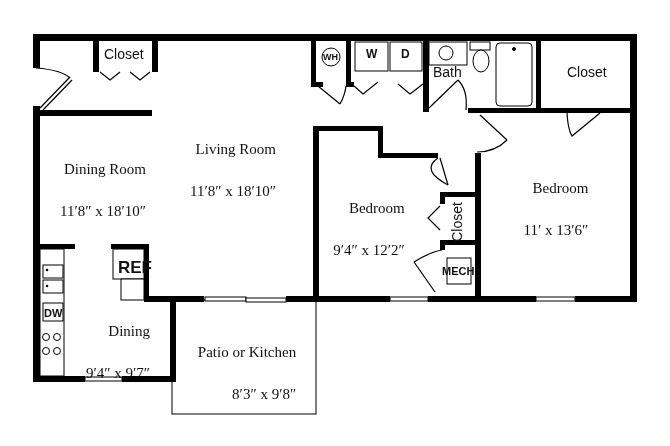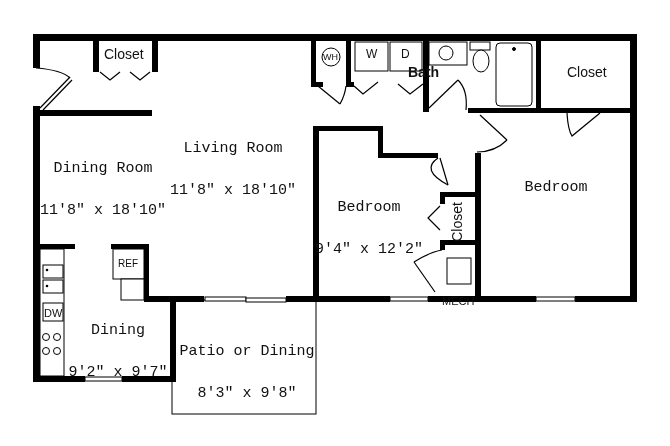--- a/index.html
+++ b/index.html
@@ -1,22 +1,22 @@
 <!DOCTYPE html>
 <html><head>
 <meta charset="utf-8">
 <style>
   html, body { margin: 0; padding: 0; background: #ffffff; }
   body { width: 670px; height: 446px; position: relative; overflow: hidden; }
   svg { position: absolute; left: 0; top: 0; }
-  .lbl { position: absolute; font-family: Liberation Mono, monospace; color: #111; text-align: center; line-height: 1.2; white-space: nowrap; transform: translateX(-50%); }
+  .lbl { position: absolute; font-family: Liberation Serif, serif; color: #111; text-align: right; line-height: 1.2; white-space: nowrap; transform: translateX(-50%); }
   .lbl .n { font-size: 15px; display: block; }
   .lbl .d { font-size: 15px; display: block; margin-top: 24px; }
   .sm { position: absolute; font-family: "Liberation Sans", sans-serif; color: #111; font-size: 14px; white-space: nowrap; }
-  .tiny { position: absolute; font-family: "Liberation Sans", sans-serif; font-weight: normal; color: #111; font-size: 10px; white-space: nowrap; }
+  .tiny { position: absolute; font-family: "Liberation Sans", sans-serif; font-weight: bold; color: #111; font-size: 10px; white-space: nowrap; }
   .vert { transform: rotate(-90deg); transform-origin: center center; }
 </style>
 </head>
 <body>
 
 <svg width="670" height="446" viewBox="0 0 670 446">
   <g fill="#000">
 
     <rect x="33" y="34" width="604" height="7"></rect>
 
@@ -143,36 +143,37 @@
 <div class="lbl" style="left:103px;top:160px;">
   <span class="n">Dining Room</span>
   <span class="d">11′8″ x 18′10″</span>
 </div>
 <div class="lbl" style="left:233px;top:140px;">
   <span class="n">Living Room</span>
   <span class="d">11′8″ x 18′10″</span>
 </div>
 <div class="lbl" style="left:118px;top:322px;">
   <span class="n">Dining</span>
-  <span class="d">9′2″ x 9′7″</span>
+  <span class="d">9′4″ x 9′7″</span>
 </div>
 <div class="lbl" style="left:247px;top:343px;">
-  <span class="n">Patio or Dining</span>
+  <span class="n">Patio or Kitchen</span>
   <span class="d">8′3″ x 9′8″</span>
 </div>
 <div class="lbl" style="left:369px;top:199px;">
   <span class="n">Bedroom</span>
   <span class="d">9′4″ x 12′2″</span>
 </div>
 <div class="lbl" style="left:556px;top:179px;">
   <span class="n">Bedroom</span>
+  <span class="d">11′ x 13′6″</span>
 </div>
 
 <span class="sm" style="left:104px;top:46px;">Closet</span>
 <span class="sm" style="left:567px;top:64px;">Closet</span>
 <span class="sm vert" style="left:437px;top:214px;">Closet</span>
-<span class="sm" style="left:408px;top:64px;font-weight:bold;">Bath</span>
+<span class="sm" style="left:433px;top:64px;">Bath</span>
 <span class="tiny" style="left:323px;top:52px;font-size:9px;">WH</span>
 <span class="tiny" style="left:366px;top:47px;font-size:12px;">W</span>
 <span class="tiny" style="left:401px;top:47px;font-size:12px;">D</span>
-<span class="tiny" style="left:118px;top:258px;font-size:10px;">REF</span>
+<span class="tiny" style="left:118px;top:258px;font-size:17px;">REF</span>
 <span class="tiny" style="left:44px;top:307px;font-size:11px;">DW</span>
-<span class="tiny" style="left:442px;top:265px;font-size:11px;margin-top:30px;">MECH</span>
+<span class="tiny" style="left:442px;top:265px;font-size:11px;">MECH</span>
 
 </body></html>

